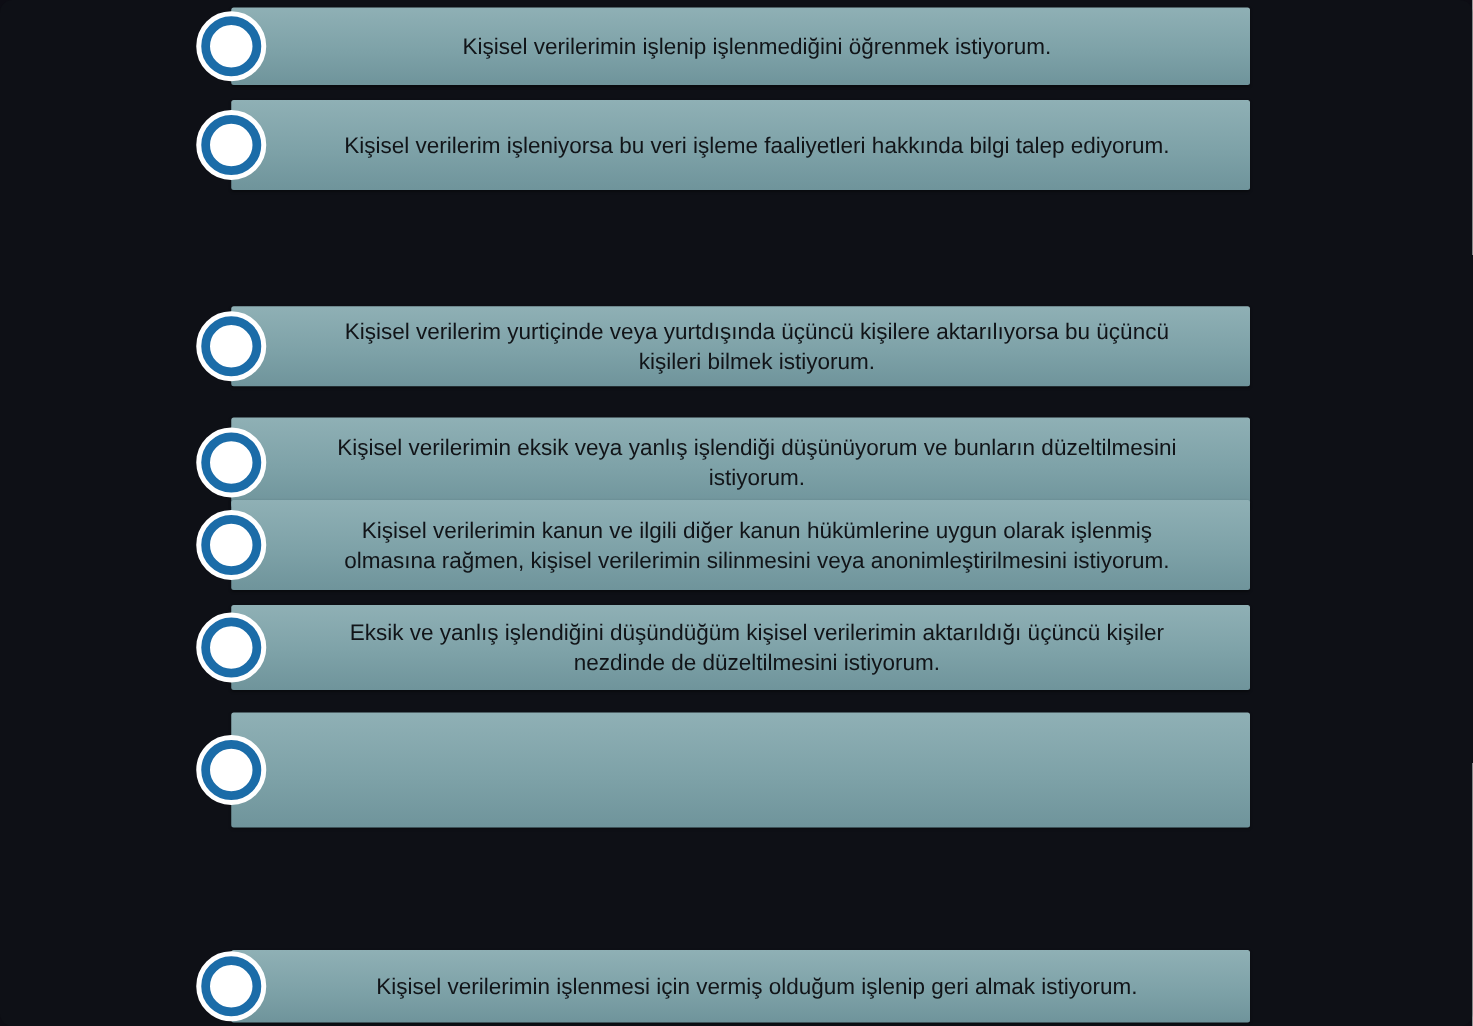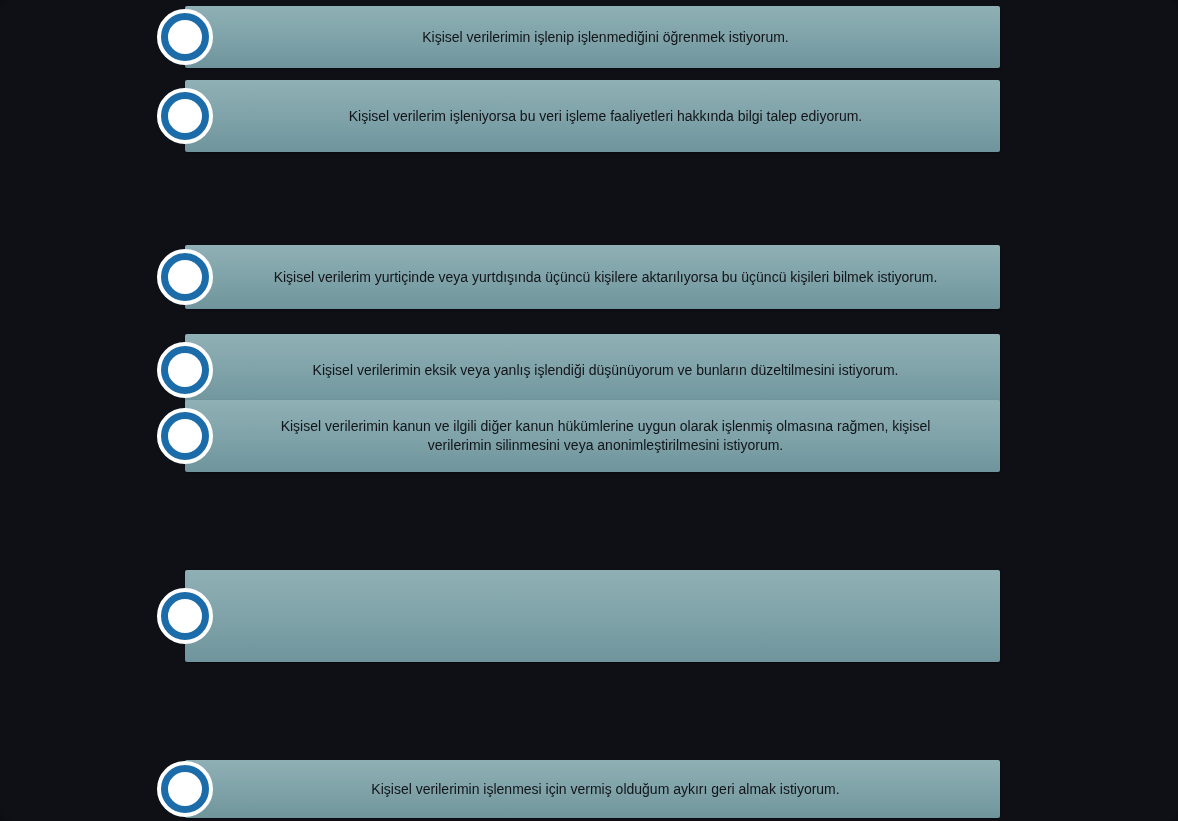--- a/index.html
+++ b/index.html
@@ -35,21 +35,21 @@
     position: relative;
     width: 100%;
     background: linear-gradient(180deg, #8fb0b5 0%, #7ea2a8 55%, #6f949b 100%);
     color: #111418;
     display: flex;
     align-items: center;
     justify-content: center;
     text-align: center;
     box-sizing: border-box;
     padding: 6px 34px 6px 60px;
-    font-size: 14px;
+    font-size: 18px;
     line-height: 1.35;
     border-radius: 2px;
     box-shadow: 0 1px 2px rgba(0,0,0,0.35);
   }
   
   .bar::before {
     content: "";
     position: absolute;
     left: 0;
     top: 50%;
@@ -135,31 +135,39 @@
 
   <div class="item" style="top:400px;height:72px;">
     <div class="bar" style="height:72px;">
       <span class="bullet">
           <span class="bullet-ring"></span>
         </span>
       <span class="text">Kişisel verilerimin kanun ve ilgili diğer kanun hükümlerine uygun olarak işlenmiş olmasına rağmen, kişisel verilerimin silinmesini veya anonimleştirilmesini istiyorum.</span>
     </div>
   </div>
 
+  <div class="item" style="top:484px;height:68px;">
+    <div class="bar" style="height:68px;">
+      <span class="bullet">
+          <span class="bullet-ring"></span>
+        </span>
+      <span class="text">Eksik ve yanlış işlendiğini düşündüğüm kişisel verilerimin aktarıldığı üçüncü kişiler nezdinde de düzeltilmesini istiyorum.</span>
+    </div>
+  </div>
 
   <div class="item" style="top:570px;height:92px;">
     <div class="bar" style="height:92px;">
       <span class="bullet">
           <span class="bullet-ring"></span>
         </span>
     </div>
   </div>
 
 
   <div class="item" style="top:760px;height:58px;">
     <div class="bar" style="height:58px;">
       <span class="bullet">
           <span class="bullet-ring"></span>
         </span>
-      <span class="text">Kişisel verilerimin işlenmesi için vermiş olduğum aykırı geri almak istiyorum.</span>
+      <span class="text">Kişisel verilerimin işlenmesi için vermiş olduğum işlenip geri almak istiyorum.</span>
     </div>
   </div>
 </div>
 
 </body></html>

